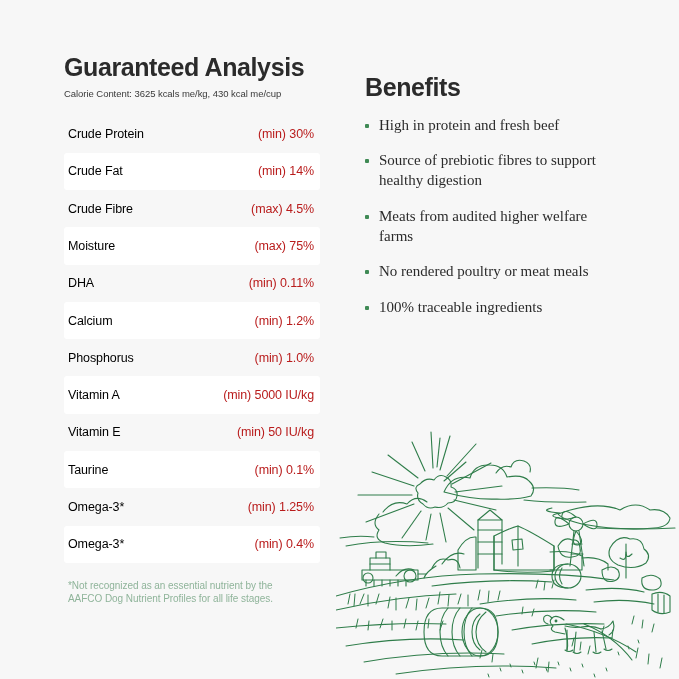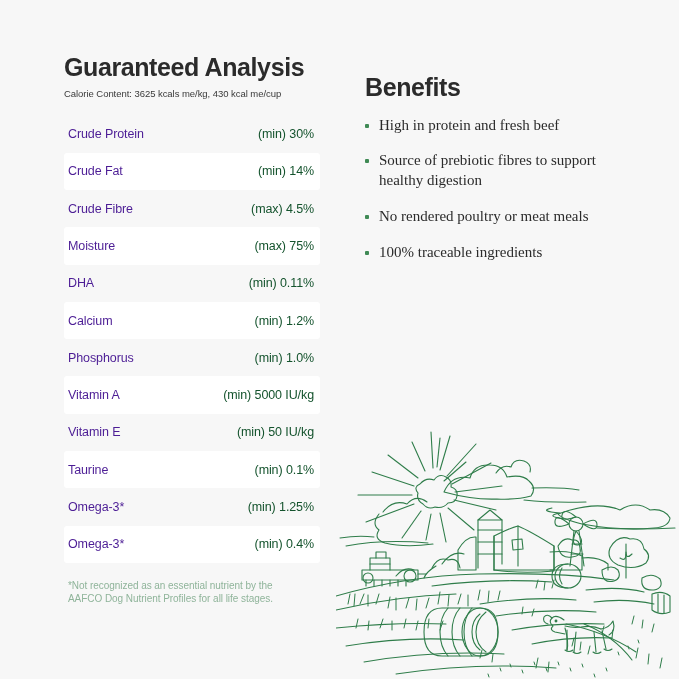--- a/index.html
+++ b/index.html
@@ -61,28 +61,28 @@
     border-radius: 3px;
     background: transparent;
   }
   .nutrient-row.alt {
     background: #ffffff;
     gap: 20px;
   }
 
   .nutrient-name {
     font-size: 12.5px;
-    color: #4c1d95;
+    color: #000000;
     letter-spacing: -0.1px;
     white-space: nowrap;
   }
 
   .nutrient-value {
     font-size: 12.5px;
-    color: #14532d;
+    color: #b91c1c;
     letter-spacing: -0.1px;
     white-space: nowrap;
     text-align: center;
   }
 
   .footnote {
     margin-top: 16px;
     font-size: 10px;
     line-height: 1.35;
     color: #8fb49a;
@@ -235,20 +235,24 @@
     <div class="benefit-item">
       <span class="benefit-bullet"></span>
       <span class="benefit-text">High in protein and fresh beef</span>
     </div>
 
     <div class="benefit-item">
       <span class="benefit-bullet"></span>
       <span class="benefit-text">Source of prebiotic fibres to support healthy digestion</span>
     </div>
 
+    <div class="benefit-item">
+      <span class="benefit-bullet"></span>
+      <span class="benefit-text">Meats from audited higher welfare farms</span>
+    </div>
 
     <div class="benefit-item">
       <span class="benefit-bullet"></span>
       <span class="benefit-text">No rendered poultry or meat meals</span>
     </div>
 
     <div class="benefit-item">
       <span class="benefit-bullet"></span>
       <span class="benefit-text">100% traceable ingredients</span>
     </div>

